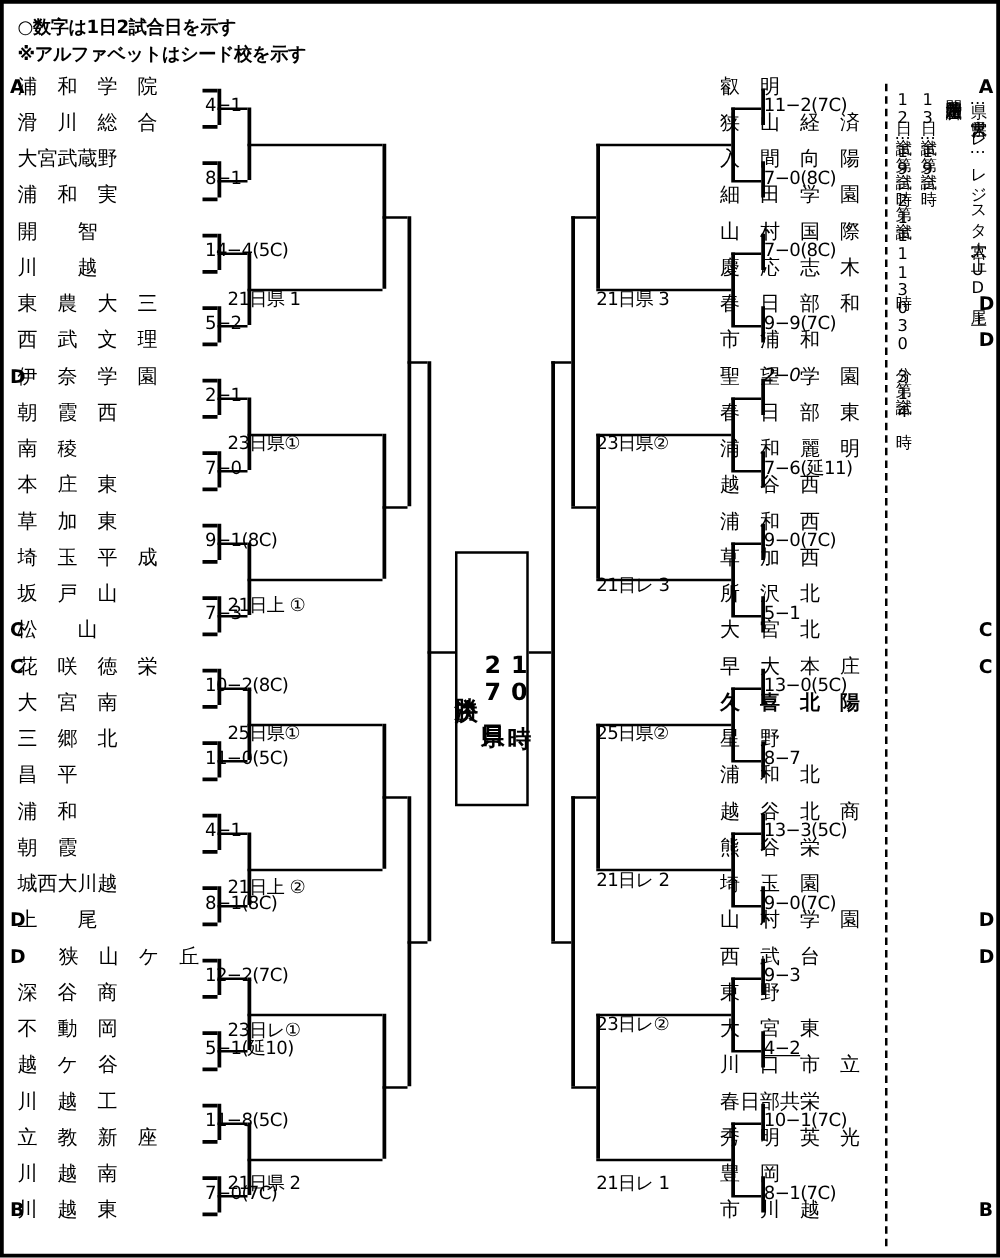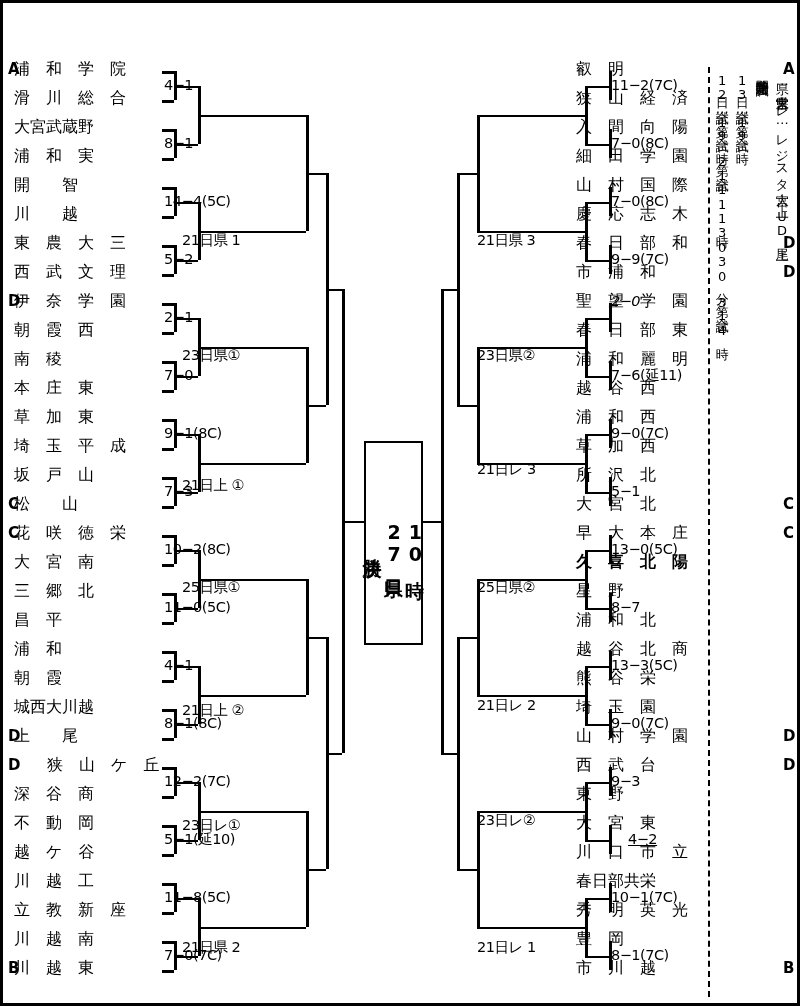--- a/index.html
+++ b/index.html
@@ -33,20 +33,24 @@
   #legend{position:absolute;}
   .legend-col{position:absolute;font-size:13px;line-height:1.28;letter-spacing:-0.5px;writing-mode:vertical-rl;text-orientation:upright;white-space:nowrap;font-family:"DejaVu Sans",sans-serif;}
   #legend-dash{position:absolute;border-left:2px dashed #000;}
 </style>
 </head>
 <body>
 
 <div id="page">
 
   <div id="header">
+    <div id="header-notes">
+      <div>○数字は1日2試合日を示す</div>
+      <div>※アルファベットはシード校を示す</div>
+    </div>
   </div>
 
   <div id="board">
       <div class="vname" style="left: 8px; top: 0px; width: 150px; letter-spacing: 0px;">浦　和　学　院</div>
       <div class="vname" style="left: 8px; top: 29px; width: 150px; letter-spacing: 0px;">滑　川　総　合</div>
       <div class="vname" style="left: 8px; top: 58px; width: 150px; letter-spacing: 0px;">大宮武蔵野</div>
       <div class="vname" style="left: 8px; top: 87px; width: 150px; letter-spacing: 0px;">浦　和　実</div>
       <div class="vname" style="left: 8px; top: 116px; width: 150px; letter-spacing: 0px;">開　　智</div>
       <div class="vname" style="left: 8px; top: 145px; width: 150px; letter-spacing: 0px;">川　　越</div>
       <div class="vname" style="left: 8px; top: 174px; width: 150px; letter-spacing: 0px;">東　農　大　三</div>
@@ -272,21 +276,21 @@
       <div class="hline" style="left:603px; top:677px; width:-39px;"></div>
       <div class="vline" style="left:603px; top:648px; height:29px;"></div>
       <div class="score" style="left:605px; top:654.5px; width:-43px; text-align:center;">9−0(7C)</div>
       <div class="hline" style="left:603px; top:706px; width:-39px;"></div>
       <div class="hline" style="left:603px; top:735px; width:-39px;"></div>
       <div class="vline" style="left:603px; top:706px; height:29px;"></div>
       <div class="score" style="left:605px; top:712.5px; width:-43px; text-align:center;">9−3</div>
       <div class="hline" style="left:603px; top:764px; width:-39px;"></div>
       <div class="hline" style="left:603px; top:793px; width:-39px;"></div>
       <div class="vline" style="left:603px; top:764px; height:29px;"></div>
-      <div class="score" style="left:622px; top:770.5px; width:-43px; text-decoration:underline;">4−2</div>
+      <div class="score" style="left:605px; top:770.5px; width:-43px; text-decoration:underline;">4−2</div>
       <div class="hline" style="left:603px; top:822px; width:-39px;"></div>
       <div class="hline" style="left:603px; top:851px; width:-39px;"></div>
       <div class="vline" style="left:603px; top:822px; height:29px;"></div>
       <div class="score" style="left:605px; top:828.5px; width:-43px; text-align:center;">10−1(7C)</div>
       <div class="hline" style="left:603px; top:880px; width:-39px;"></div>
       <div class="hline" style="left:603px; top:909px; width:-39px;"></div>
       <div class="vline" style="left:603px; top:880px; height:29px;"></div>
       <div class="score" style="left:605px; top:886.5px; width:-43px; text-align:center;">8−1(7C)</div>
       <div class="hline" style="left:579px; top:24.5px; width:24px;"></div>
       <div class="hline" style="left:579px; top:82.5px; width:24px;"></div>

